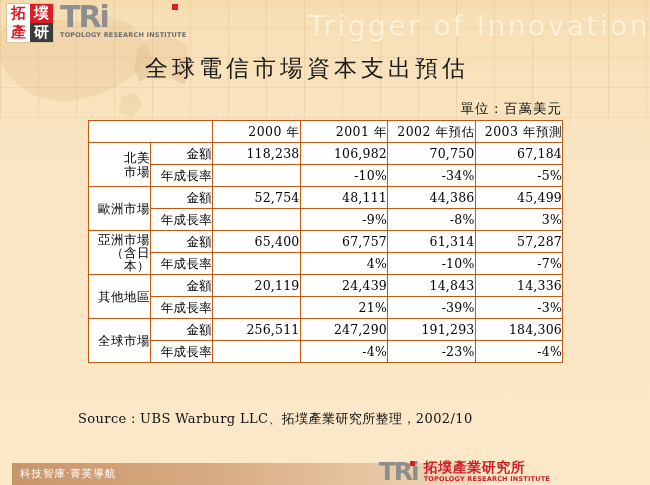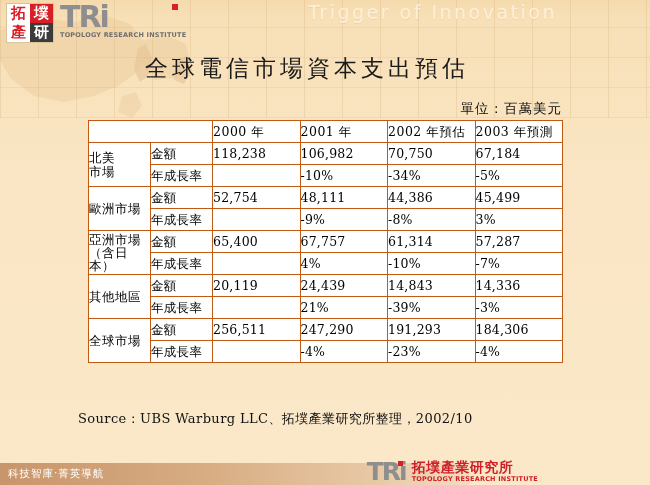--- a/index.html
+++ b/index.html
@@ -48,22 +48,22 @@
     width: 650px; height: 20px;
     background: linear-gradient(180deg,#f3d6a6 0%, #f8e0b8 100%);
     opacity: 0.55;
     pointer-events: none;
   }
 
   
   .trigger {
     position: absolute;
     left: 308px;
-    top: 1px;
-    font-size: 19px;
+    top: 10px;
+    font-size: 28px;
     letter-spacing: 2.5px;
     color: #fdf0d8;
     font-family: "DejaVu Sans", "Liberation Sans", sans-serif;
     font-weight: normal;
     white-space: nowrap;
     text-shadow: 0 1px 0 rgba(235,205,160,0.7);
   }
 
   
   .logo-top {
@@ -162,21 +162,21 @@
   }
   table.data {
     border-collapse: collapse;
     width: 474px;
     table-layout: fixed;
     font-family: "DejaVu Serif", "Liberation Serif", serif;
   }
   table.data td {
     border: 1.3px solid #c05a12;
     height: 21px;
-    text-align: left;
+    text-align: right;
     vertical-align: middle;
     font-size: 12.5px;
     color: #000000;
     background: #ffffff;
     padding: 0;
     line-height: 1.05;
   }
   td.hd {
     background: #f6c193;
     font-size: 13px;
@@ -216,21 +216,21 @@
     letter-spacing: 0.4px;
     color: #111111;
     font-family: "DejaVu Serif", "Liberation Serif", serif;
     white-space: nowrap;
     margin-top: 12px;
   }
 
   
   .footer {
     position: absolute;
-    left: 0;
+    left: 12px;
     bottom: 0;
     width: 544px;
     height: 28px;
   }
   .footer-bar {
     position: absolute;
     left: 0;
     bottom: 0;
     width: 470px;
     height: 22px;

